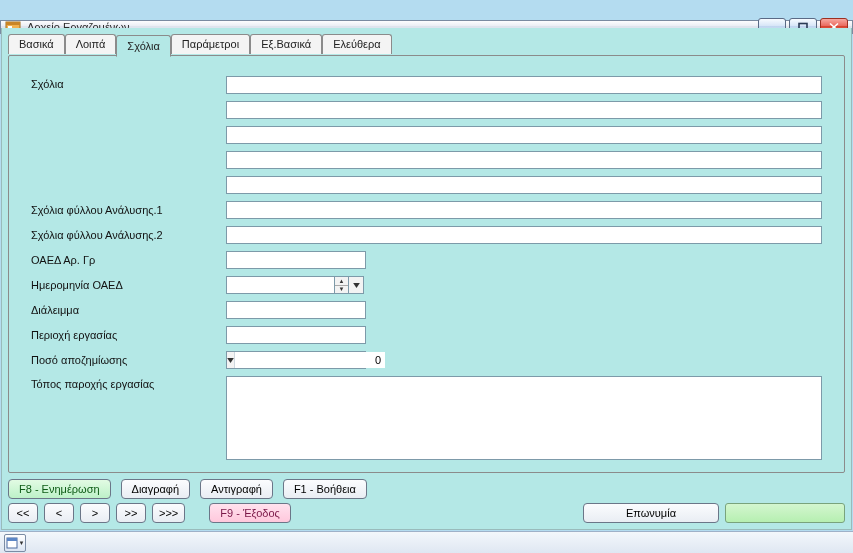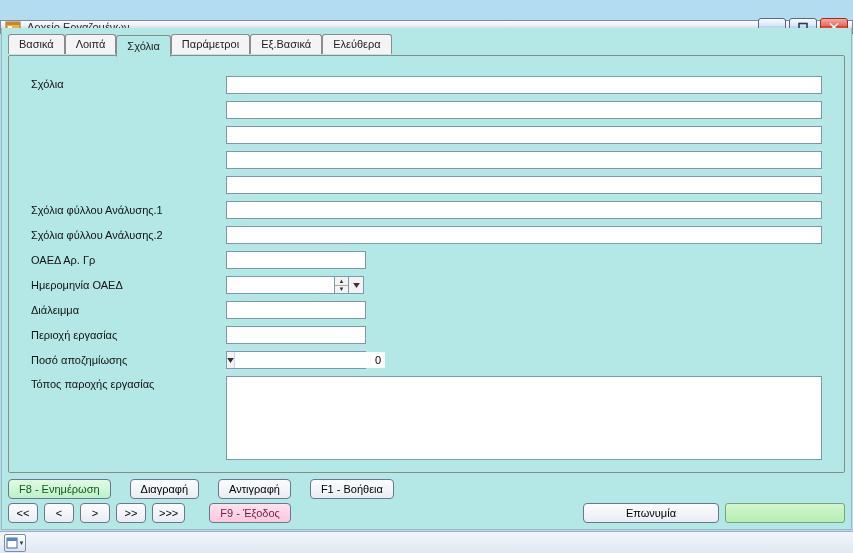--- a/index.html
+++ b/index.html
@@ -50,21 +50,21 @@
   .cdrp { width:16px; border:1px solid #7d9aa9; background:#f3f3f3; display:flex; align-items:center; justify-content:center; }
 
   .amt { display:inline-flex; align-items:stretch; height:18px; border:1px solid #7d9aa9; background:#fff; width:140px; }
   .amt .drp { width:16px; border-right:1px solid #cfd9df; background:#f3f3f3; display:flex; align-items:center; justify-content:center; }
   .amt input { flex:1; border:none; text-align:right; padding:0 4px; font:inherit; outline:none; }
 
   .ta { width:100%; height:84px; border:1px solid #7d9aa9; background:#fff; resize:none; font:inherit; padding:2px 3px; }
 
   
   .btnrow { position:absolute; left:6px; right:6px; display:flex; align-items:center; }
-  .btnrow.r1 { bottom:30px; gap:19px; }
+  .btnrow.r1 { bottom:30px; gap:10px; }
   .btnrow.r2 { bottom:6px; gap:6px; }
   button.b {
     font:inherit; padding:2px 10px; border:1px solid #6b7688; border-radius:4px;
     background:linear-gradient(#fbfcfe,#e9edf3); cursor:pointer; min-height:20px;
   }
   button.b.green { background:linear-gradient(#e2fbe3,#bdf1c8); color:#0e5b16; }
   button.b.pink  { background:linear-gradient(#ffe2ee,#ffc8dc); color:#7a1747; }
   button.nav { min-width:30px; padding:2px 6px; }
   .spacer { flex:1; }
   .label-e { width:136px; text-align:center; }

